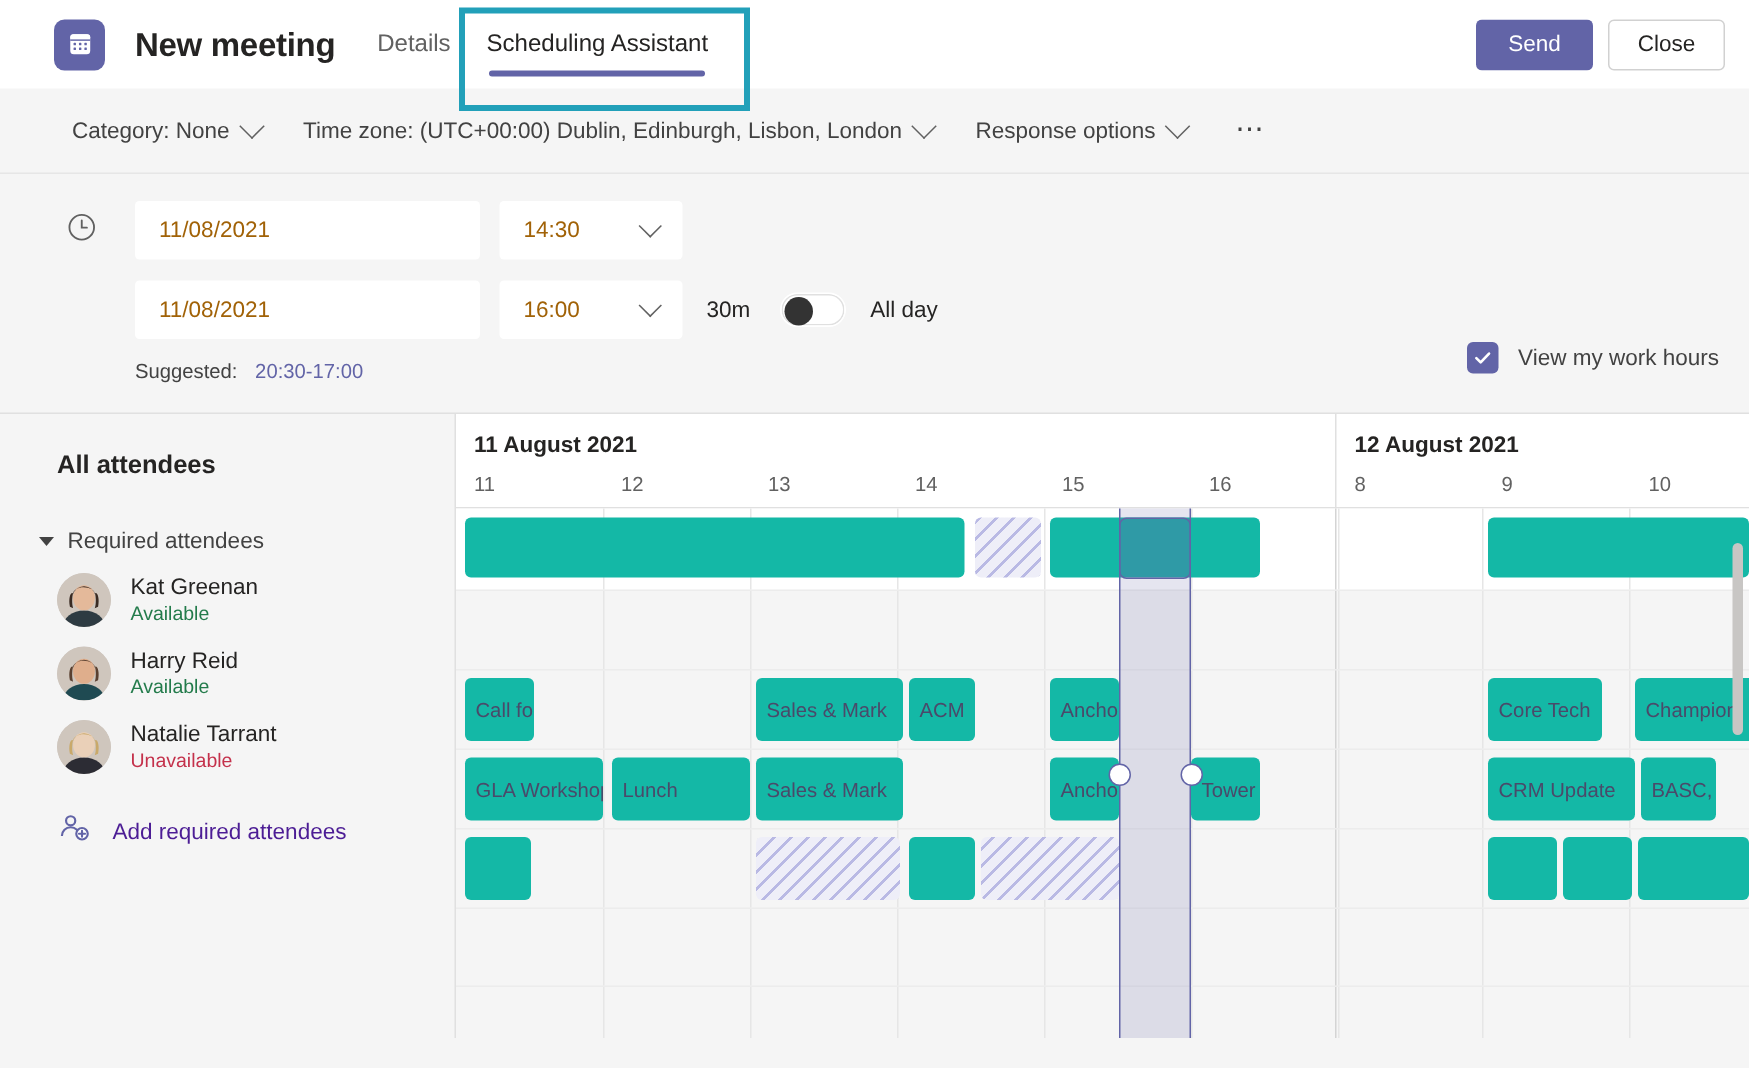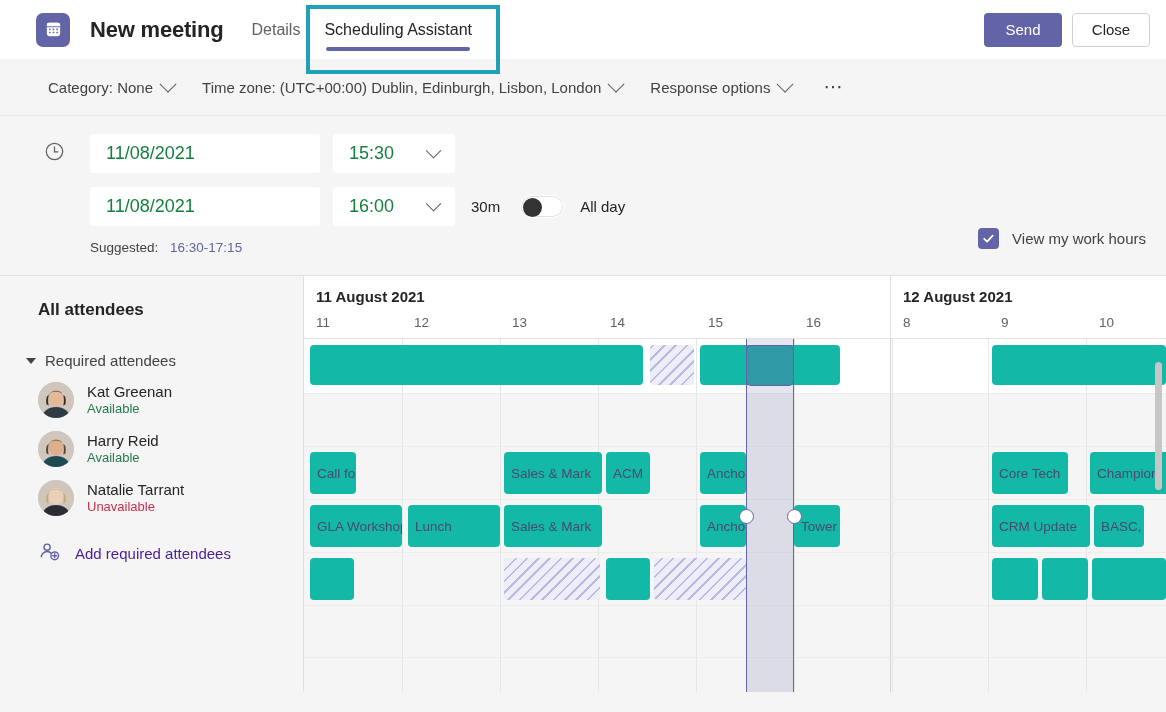--- a/index.html
+++ b/index.html
@@ -94,21 +94,21 @@
     background: #f5f5f5;
     border-bottom: 1px solid #e0e0e0;
     padding: 18px 0 0 44px;
   }
   .dt-row { display: flex; align-items: center; gap: 0; margin-bottom: 14px; }
   .clock-icon { width: 24px; flex: 0 0 24px; margin-right: 22px; }
   .spacer-icon { width: 24px; flex: 0 0 24px; margin-right: 22px; }
   .field {
     background: #ffffff; border: none; border-radius: 3px;
     height: 39px; display: flex; align-items: center;
-    padding: 0 16px; font-size: 18px; color: #15803d;
+    padding: 0 16px; font-size: 15px; color: #a16207;
     cursor: text;
   }
   .field-date { width: 230px; }
   .field-time {
     width: 122px; margin-left: 13px;
     justify-content: space-between; cursor: pointer;
   }
   .field-time .chev { width: 11px; height: 11px; border-color: #616161; }
   .dur { font-size: 15px; color: #252423; margin-left: 16px; }
   .toggle {
@@ -297,40 +297,40 @@
 <div class="dt-panel">
   <div class="dt-row">
     <span class="clock-icon">
       <svg width="21" height="21" viewBox="0 0 22 22" aria-hidden="true">
         <circle cx="11" cy="11" r="8.6" fill="none" stroke="#616161" stroke-width="1.3"></circle>
         <path d="M11 6.2 V11.3 H14.6" fill="none" stroke="#616161" stroke-width="1.3" stroke-linecap="round"></path>
       </svg>
     </span>
     <div class="field field-date">11/08/2021</div>
     <div class="field field-time">
-      <span>15:30</span>
+      <span>14:30</span>
       <span class="chev"></span>
     </div>
   </div>
   <div class="dt-row">
     <span class="spacer-icon"></span>
     <div class="field field-date">11/08/2021</div>
     <div class="field field-time">
       <span>16:00</span>
       <span class="chev"></span>
     </div>
     <span class="dur">30m</span>
     <div class="toggle">
       <span class="knob"></span>
     </div>
     <span class="allday-label">All day</span>
   </div>
   <div class="suggested">
     <span>Suggested:</span>
-    <span class="val">16:30-17:15</span>
+    <span class="val">20:30-17:00</span>
   </div>
   <div class="workhours">
     <span class="checkbox">
       <svg width="13" height="13" viewBox="0 0 14 14" aria-hidden="true">
         <path d="M2.4 7.3 L5.5 10.3 L11.5 4" fill="none" stroke="#ffffff" stroke-width="1.9" stroke-linecap="round" stroke-linejoin="round"></path>
       </svg>
     </span>
     <span class="lbl">View my work hours</span>
   </div>
 </div>

